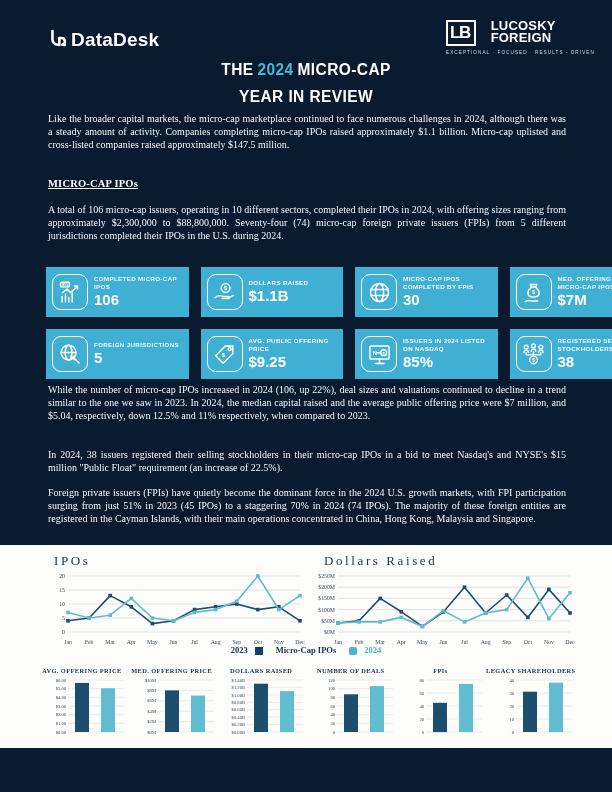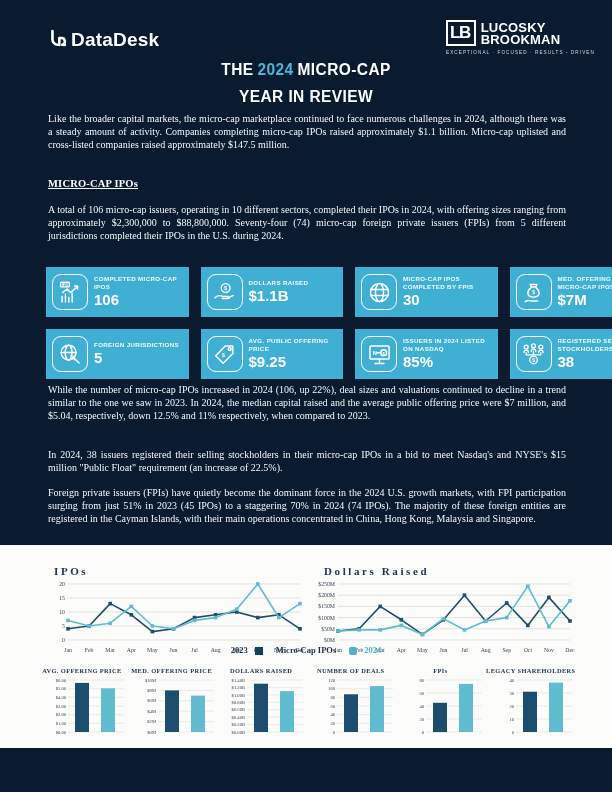--- a/index.html
+++ b/index.html
@@ -7,21 +7,21 @@
   .page {
     position:relative; width:612px; height:792px; margin:0 auto;
     background:#0a1b30; overflow:hidden;
     font-family:"Liberation Serif", serif; color:#fff;
   }
   
   .logo-datadesk { position:absolute; left:46px; top:27px; display:flex; align-items:center; }
   .dd-icon svg { display:block; }
   .dd-text { font-family:"Liberation Sans", sans-serif; font-size:19px; font-weight:700; letter-spacing:.2px; }
   .logo-lb { position:absolute; right:34px; top:20px; width:132px; }
-  .lb-row { display:flex; align-items:flex-end; gap:5px; justify-content:flex-start; }
+  .lb-row { display:flex; align-items:flex-start; gap:15px; justify-content:flex-start; }
   .lb-mark { border:2.2px solid #fff; font-family:"Liberation Sans", sans-serif;
     font-weight:800; font-size:17px; letter-spacing:-1.5px; padding:1px 4px 1px 2px; line-height:1.15; }
   .lb-name { display:flex; flex-direction:column; font-family:"Liberation Sans", sans-serif;
     font-weight:800; font-size:13px; line-height:.92; letter-spacing:.2px; }
   .lb-tagline { margin-top:4px; font-family:"Liberation Sans", sans-serif; font-size:4.6px;
     letter-spacing:1.1px; color:#cfd9e4; white-space:nowrap; }
   .doc-title, .doc-subtitle {
     position:absolute; left:0; width:100%; text-align:center;
     font-family:"Liberation Sans", sans-serif; font-weight:800; letter-spacing:.4px;
     font-size:15.5px; transform:scaleY(1.12);
@@ -45,22 +45,22 @@
   .card-icon svg { display:block; }
   .card-col { display:flex; flex-direction:column; justify-content:center; min-width:0; }
   .card-label { font-family:"Liberation Sans", sans-serif; font-size:6.2px; font-weight:700;
     letter-spacing:.35px; line-height:1.3; color:#f0fafd; text-transform:uppercase; }
   .card-value { font-family:"Liberation Sans", sans-serif; font-size:15px; font-weight:800;
     color:#fff; line-height:1.1; margin-top:1px; }
   
   .charts-panel { position:absolute; left:0; top:545px; width:612px; height:203px; background:#fcfcfa; }
   .line-chart { position:absolute; top:6px; }
   .lc-1 { left:44px; } .lc-2 { left:314px; }
-  .line-chart h4 { font-family:"Liberation Serif", serif; font-size:11px; font-weight:700;
-    letter-spacing:2.6px; color:#1d3248; margin:14px 0 1px 10px; }
+  .line-chart h4 { font-family:"Liberation Serif", serif; font-size:13px; font-weight:400;
+    letter-spacing:2.6px; color:#1d3248; margin:2px 0 1px 10px; }
   .legend { position:absolute; left:0; top:100px; width:100%; display:flex; align-items:flex-end;
     justify-content:center; gap:7px; font-family:"Liberation Serif", serif; font-size:8.5px; font-weight:700; }
   .legend .sq { width:8px; height:8px; display:inline-block; }
   .legend .sq-dark { background:#14405f; }
   .legend .sq-light { background:#4fb3cd; border-radius:2px; }
   .legend .lg-2023 { color:#1d3248; }
   .legend .lg-center { color:#1d3248; margin:0 6px; }
   .legend .lg-2024 { color:#4fb3cd; }
   .mini-row { position:absolute; left:38px; top:122px; width:536px; display:flex; justify-content:space-between; }
   .mini { width:88px; }
@@ -86,21 +86,21 @@
       </svg>
     </span>
     <span class="dd-text">DataDesk</span>
   </div>
 
   <div class="logo-lb">
     <div class="lb-row">
       <div class="lb-mark">LB</div>
       <div class="lb-name">
         <span>LUCOSKY</span>
-        <span>BROOKMAN</span>
+        <span>FOREIGN</span>
       </div>
     </div>
     <div class="lb-tagline">EXCEPTIONAL · FOCUSED · RESULTS - DRIVEN</div>
   </div>
 
   <h1 class="doc-title"><span>THE</span><span class="accent">2024</span><span>MICRO-CAP</span></h1>
   <h2 class="doc-subtitle">YEAR IN REVIEW</h2>
 
   <p class="para p1">Like the broader capital markets, the micro-cap marketplace continued to face numerous challenges in 2024, although there was a steady amount of activity. Companies completing micro-cap IPOs raised approximately $1.1 billion. Micro-cap uplisted and cross-listed companies raised approximately $147.5 million.</p>
   <h3 class="section-heading">MICRO-CAP IPOs</h3>

